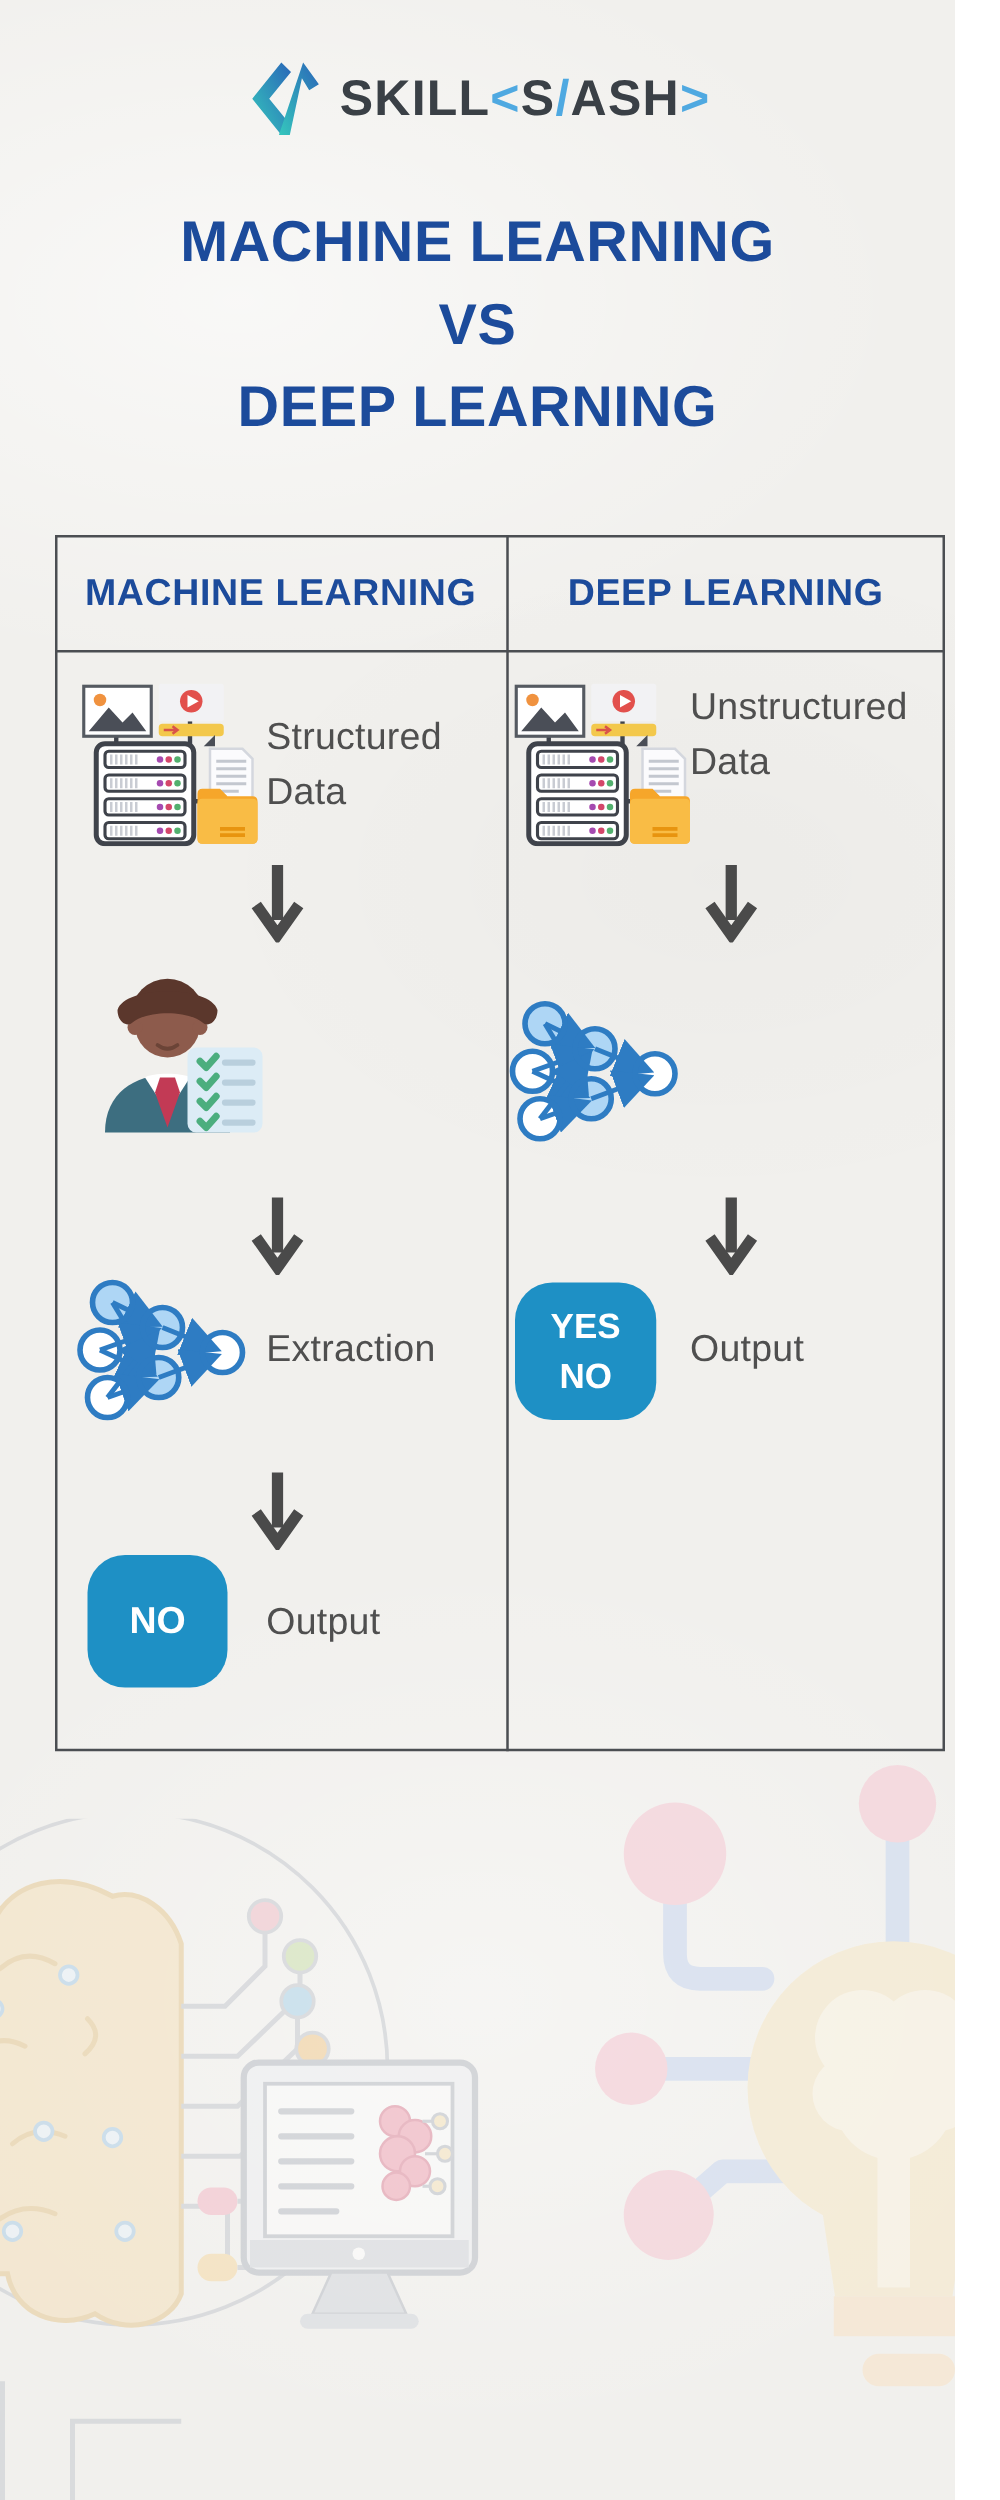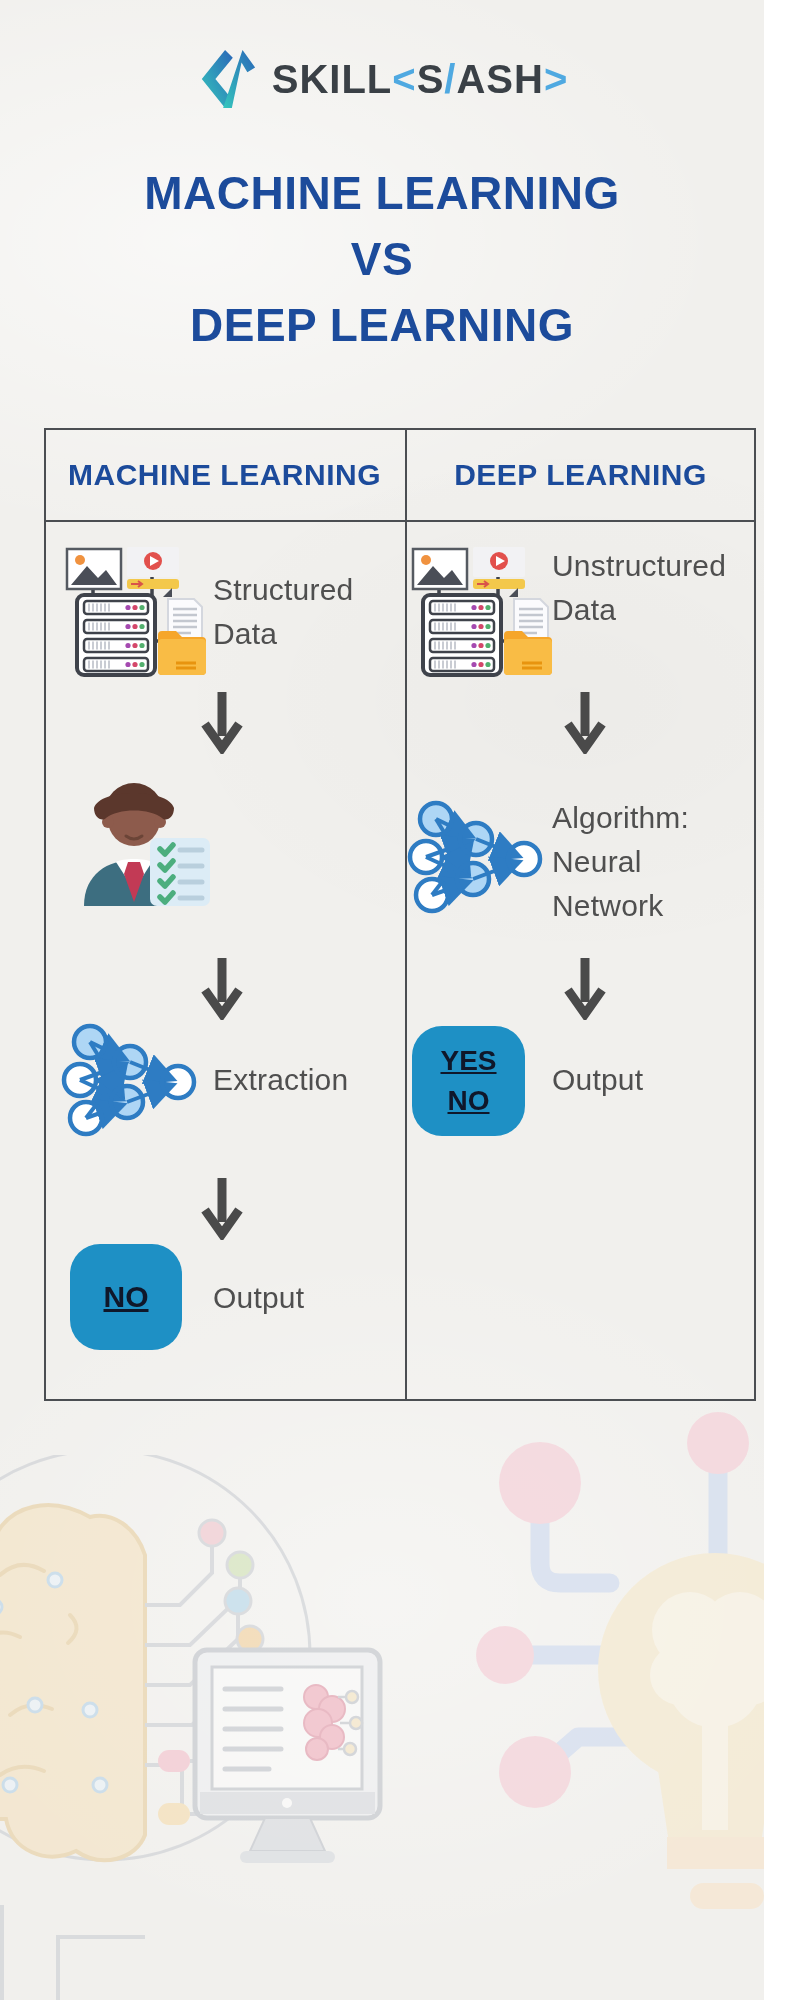--- a/index.html
+++ b/index.html
@@ -35,23 +35,23 @@
   }
   .col-header.ml{left:46px;width:357px;}
   .col-header.dl{left:407px;width:347px;}
   
   .step-label{
     position:absolute;font-size:30px;line-height:44px;font-weight:normal;
     color:#4f4f4f;white-space:pre-line;letter-spacing:.2px;
   }
   .arrow{position:absolute;width:44px;height:64px;}
   .badge{
-    position:absolute;background:#1e90c5;border-radius:30px;color:#0f172a;
+    position:absolute;background:#1e90c5;border-radius:30px;color:#ffffff;
     display:flex;align-items:center;justify-content:center;text-align:center;
-    font-weight:bold;white-space:pre-line;text-decoration:underline;
+    font-weight:bold;white-space:pre-line;
   }
   .badge.no{left:70px;top:1244px;width:112px;height:106px;font-size:30px;line-height:40px;}
   .badge.yesno{left:412px;top:1026px;width:113px;height:110px;font-size:28px;line-height:40px;}
   
   .footer{
     position:absolute;top:1922px;left:0;width:100%;text-align:center;
     font-size:32px;font-weight:bold;color:#0e0e0e;letter-spacing:.3px;
   }
   .decor{position:absolute;pointer-events:none;}
   .decor.left{left:-60px;top:1455px;width:520px;height:545px;opacity:.5;}
@@ -335,23 +335,20 @@
   <div class="step-label" style="left:552px;top:544px">Unstructured
 Data</div>
 
   <svg class="arrow" style="left:563px;top:690px">
       <use href="#sym-arrow-down"></use>
     </svg>
 
   <svg class="icon-svg" style="left:406px;top:795px;width:142px;height:126px">
       <use href="#sym-neural-icon"></use>
     </svg>
-  <div class="step-label" style="left:552px;top:796px">Algorithm:
-Neural
-Network</div>
 
   <svg class="arrow" style="left:563px;top:956px">
       <use href="#sym-arrow-down"></use>
     </svg>
 
   <div class="badge yesno">YES
 NO</div>
   <div class="step-label" style="left:552px;top:1058px">Output</div>
 
 

